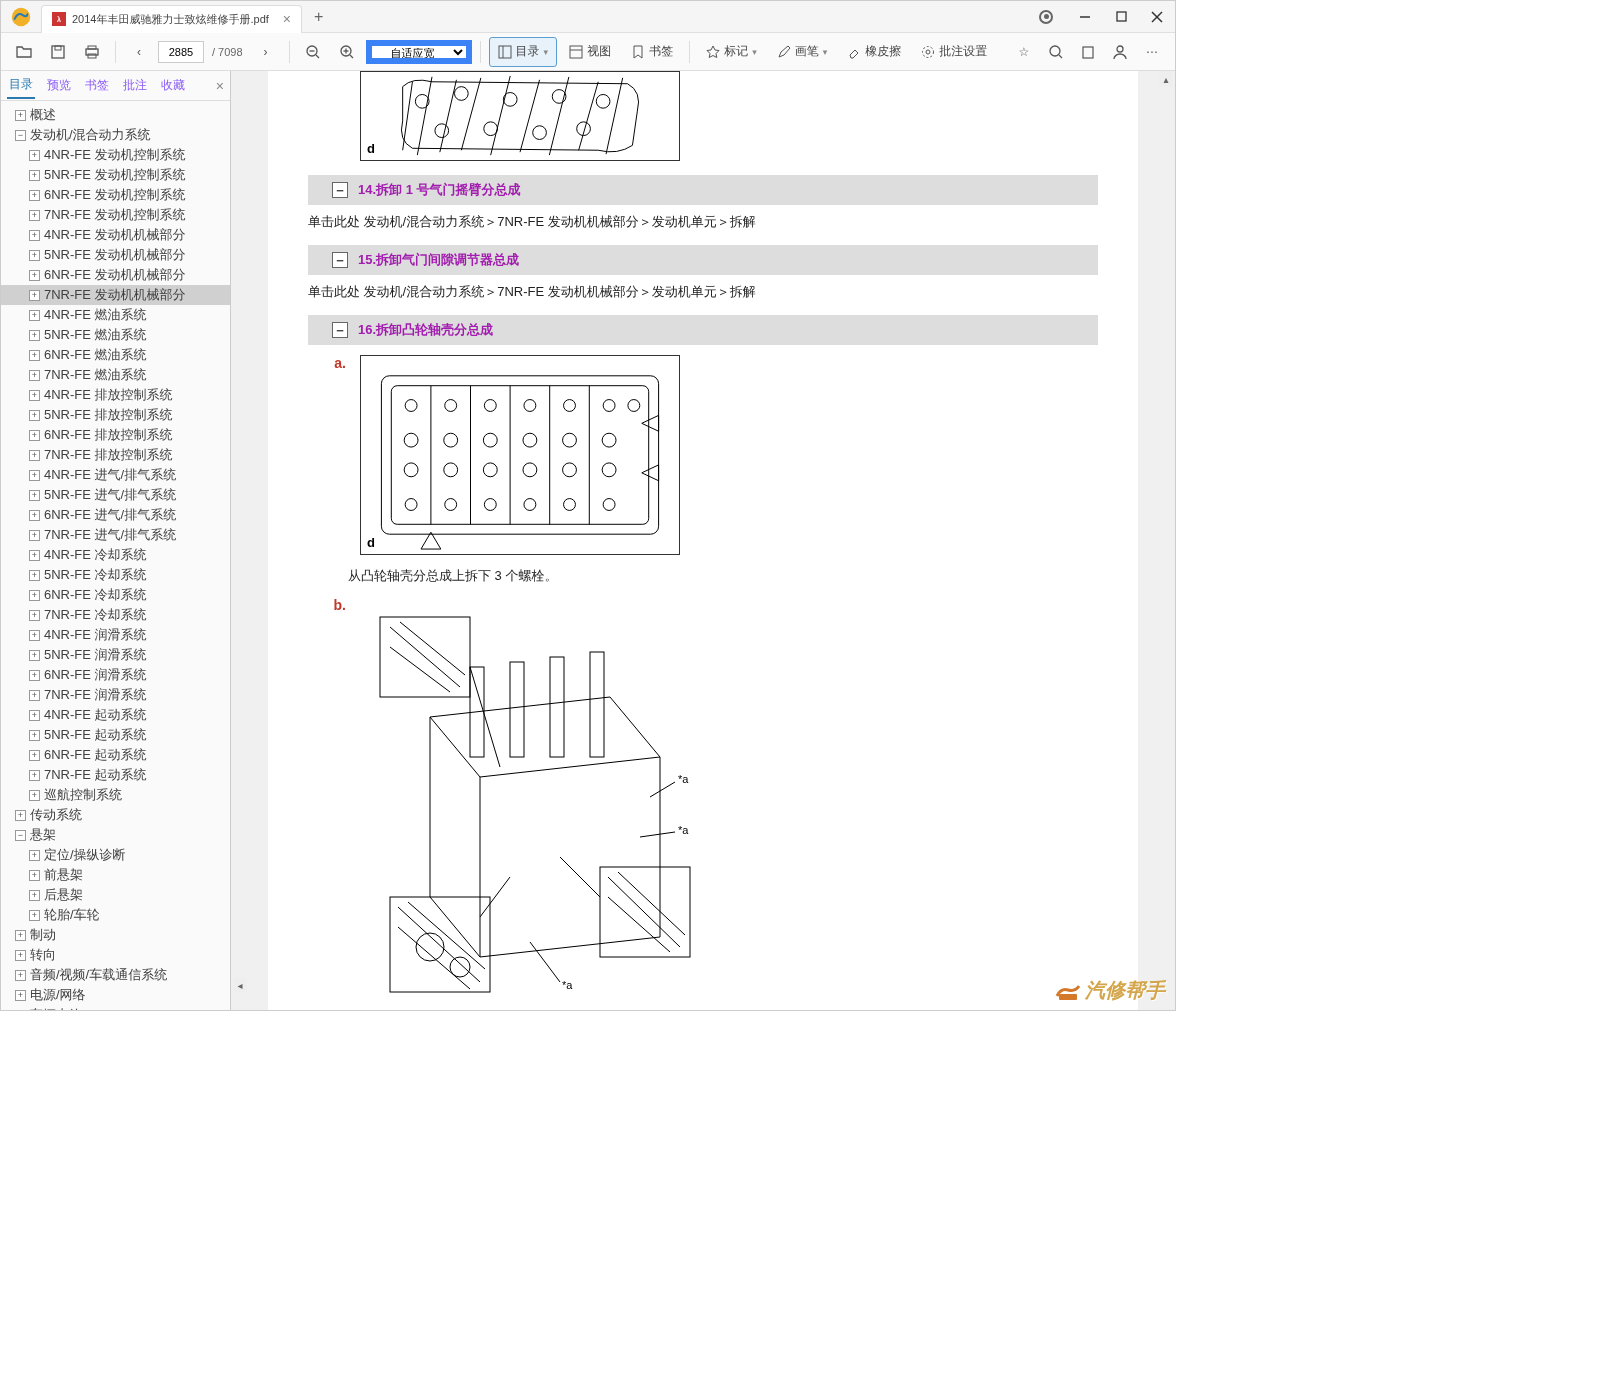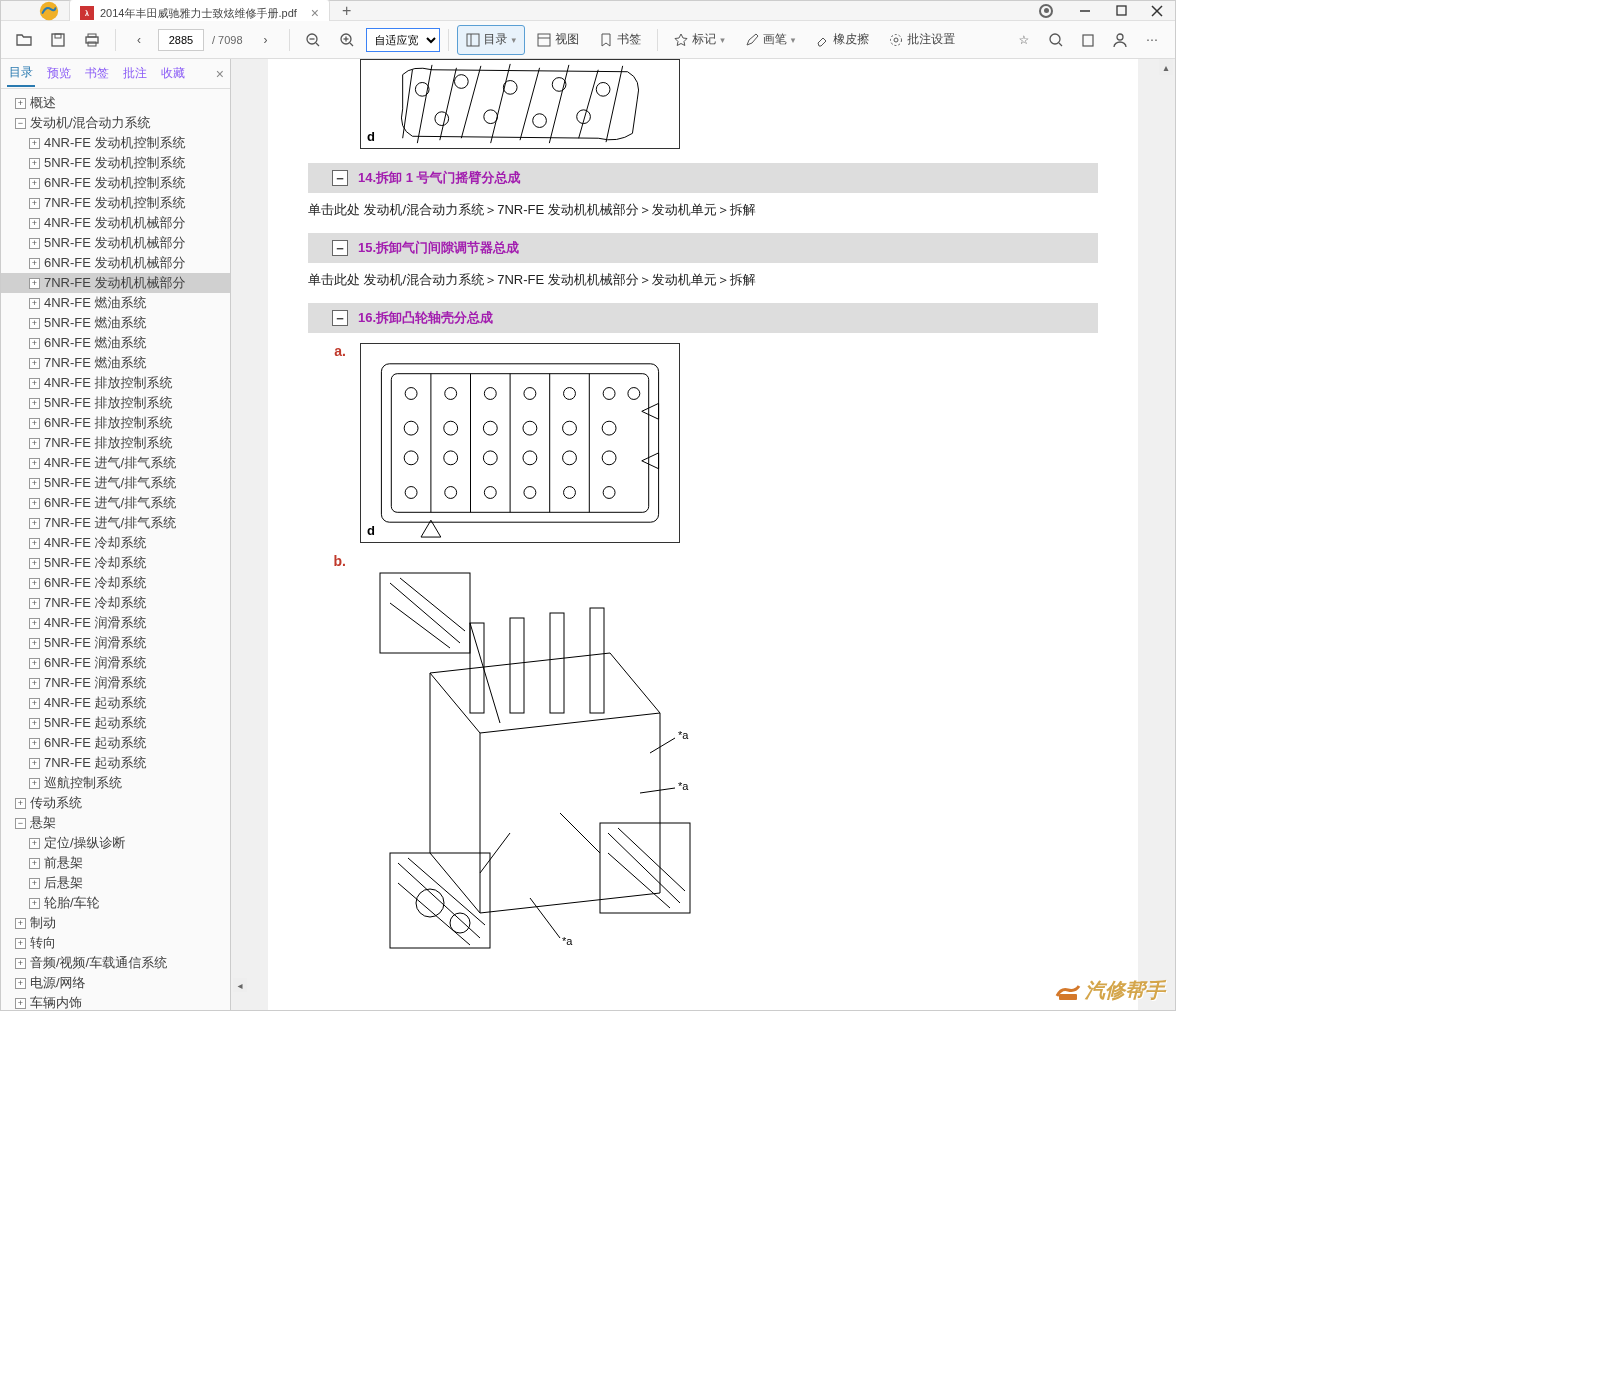--- a/index.html
+++ b/index.html
@@ -1,39 +1,39 @@
 <!DOCTYPE html>
 <html><head>
 <meta charset="utf-8">
 <style>
 * { box-sizing: border-box; margin: 0; padding: 0; }
 body { font-family: "Microsoft YaHei", Arial, sans-serif; font-size: 12px; color: #333; background: #fff; overflow: hidden; }
 .app { width: 1176px; height: 1011px; display: flex; flex-direction: column; border: 1px solid #ccc; }
 
 
-.titlebar { height: 20px; display: flex; align-items: center; background: #f5f5f5; border-bottom: 1px solid #e0e0e0; padding-left: 28px; }
+.titlebar { height: 32px; display: flex; align-items: center; background: #f5f5f5; border-bottom: 1px solid #e0e0e0; }
 .logo { width: 24px; height: 24px; margin: 0 8px; border-radius: 50%; display: flex; align-items: center; justify-content: center; position: relative; }
 .logo svg { width: 22px; height: 22px; }
 .tab { display: flex; align-items: center; padding: 0 10px; height: 28px; background: #fff; border: 1px solid #ddd; border-bottom: none; border-radius: 4px 4px 0 0; margin-top: 4px; }
 .tab .pdf-icon { width: 14px; height: 14px; background: #c33; margin-right: 6px; display: flex; align-items: center; justify-content: center; color: #fff; font-size: 7px; font-weight: bold; }
 .tab-title { font-size: 11px; color: #444; max-width: 220px; overflow: hidden; white-space: nowrap; }
 .tab-close { margin-left: 14px; font-size: 14px; color: #888; cursor: pointer; }
 .new-tab { margin-left: 12px; font-size: 16px; color: #666; cursor: pointer; }
 .win-controls { margin-left: auto; display: flex; align-items: center; gap: 0; }
 .win-btn { width: 36px; height: 28px; display: flex; align-items: center; justify-content: center; cursor: pointer; }
 .record-icon { width: 14px; height: 14px; border: 2px solid #666; border-radius: 50%; position: relative; margin-right: 6px; }
 .record-icon::after { content: ""; position: absolute; width: 5px; height: 5px; background: #666; border-radius: 50%; top: 2.5px; left: 2.5px; }
 
 
 .toolbar { height: 38px; display: flex; align-items: center; background: #fafafa; border-bottom: 1px solid #ddd; padding: 0 8px; gap: 4px; }
 .tb-btn { width: 30px; height: 30px; display: flex; align-items: center; justify-content: center; cursor: pointer; border-radius: 3px; color: #555; }
 .tb-sep { width: 1px; height: 22px; background: #ddd; margin: 0 4px; }
 .page-input { width: 46px; height: 22px; border: 1px solid #ccc; text-align: center; font-size: 11px; padding: 0 2px; }
 .page-total { font-size: 11px; color: #666; margin: 0 4px; }
-.zoom-select { height: 24px; border: 1px solid #3b82f6; font-size: 11px; padding: 0 4px; background: #fff; }
+.zoom-select { height: 24px; border: 6px solid #3b82f6; font-size: 11px; padding: 0 15px; background: #fff; }
 .tb-labeled { display: flex; align-items: center; gap: 4px; padding: 0 8px; height: 30px; cursor: pointer; border-radius: 3px; font-size: 12px; color: #444; }
 .tb-labeled.active { border: 1px solid #5a9fd4; background: #e8f2fb; }
 .tb-right { margin-left: auto; display: flex; align-items: center; gap: 2px; }
 .chev-down { font-size: 9px; color: #888; }
 
 
 .main { flex: 1; display: flex; overflow: hidden; }
 
 
 .sidebar { width: 230px; background: #fafafa; border-right: 1px solid #ccc; display: flex; flex-direction: column; position: relative; }
@@ -516,20 +516,21 @@
                 <line x1="150" y1="30" x2="150" y2="170"></line>
                 <line x1="190" y1="30" x2="190" y2="170"></line>
                 <line x1="230" y1="30" x2="230" y2="170"></line>
 
               <polygon points="300,60 283,68 300,76" fill="#000"></polygon>
               <polygon points="300,110 283,118 300,126" fill="#000"></polygon>
               <polygon points="60,195 70,178 80,195" fill="#000"></polygon>
             </svg>
           </div>
         </div>
+        <div class="body-text">从凸轮轴壳分总成上拆下 3 个螺栓。</div>
 
         <div class="step-row">
           <span class="step-letter">b.</span>
           <div class="diagram" style="width:340px;height:400px;border:none">
             <svg class="tech-svg" viewBox="0 0 340 400">
 
               <path d="M70 120 L 250 100 L 300 160 L 300 340 L 120 360 L 70 300 Z"></path>
               <path d="M70 120 L 120 180 L 300 160"></path>
               <path d="M120 180 L 120 360"></path>
 

